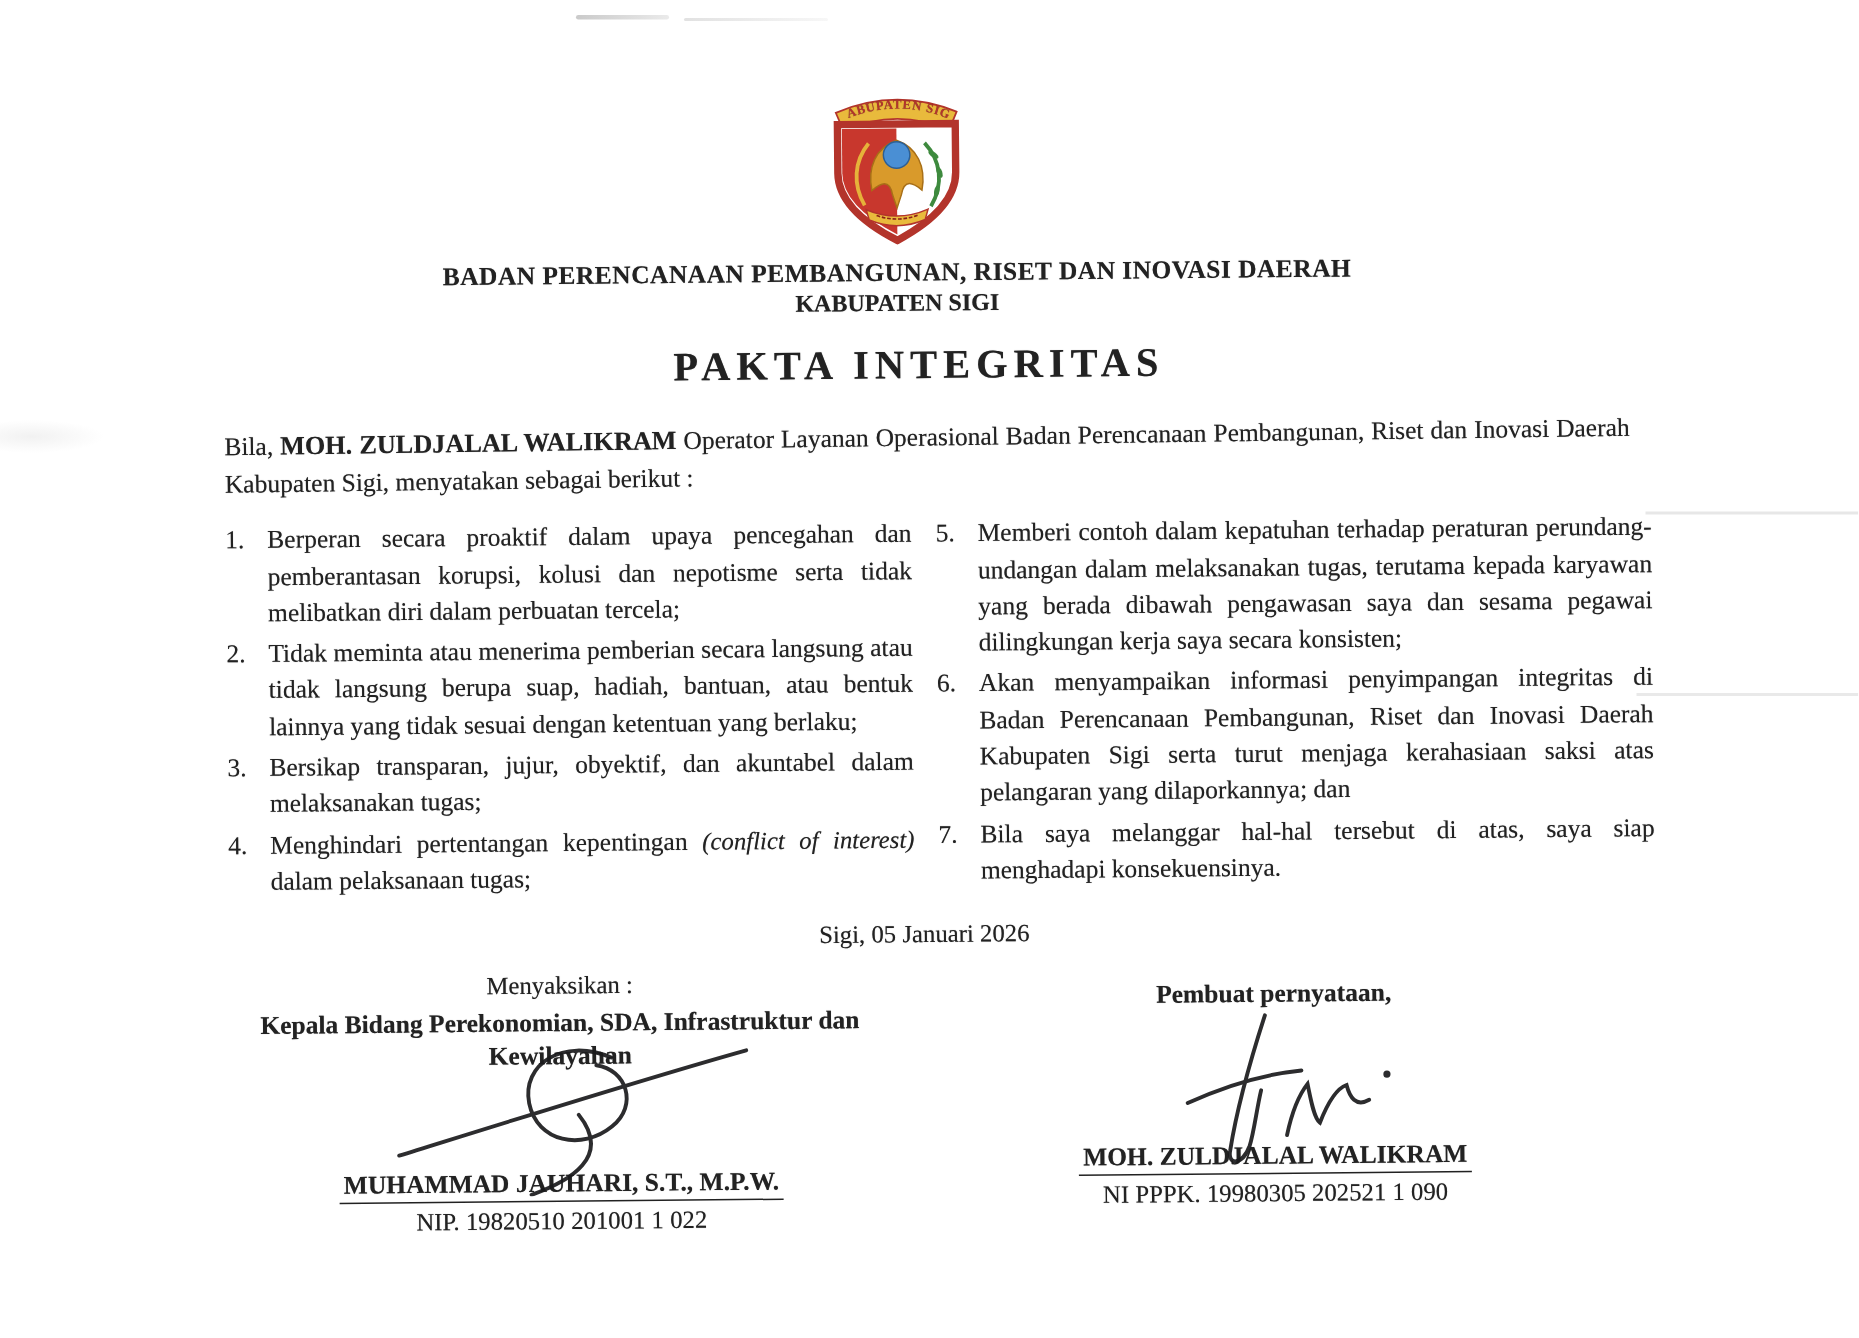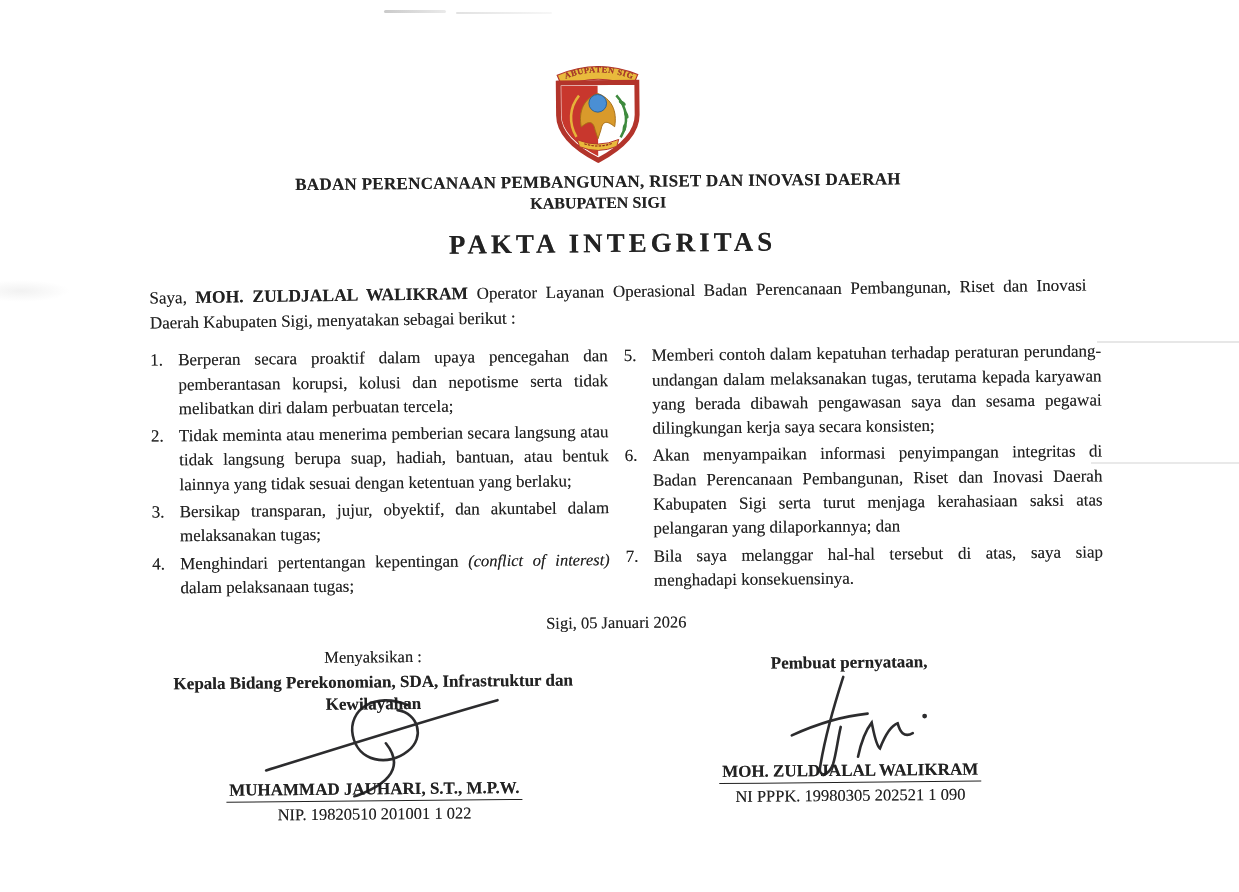--- a/index.html
+++ b/index.html
@@ -94,21 +94,21 @@
       </svg>
     </div>
 
     <div class="header">
       <div class="org1">BADAN PERENCANAAN PEMBANGUNAN, RISET DAN INOVASI DAERAH</div>
       <div class="org2">KABUPATEN SIGI</div>
     </div>
 
     <div class="doc-title">PAKTA INTEGRITAS</div>
 
-    <p class="intro"><span>Saya, </span><b>MOH. ZULDJALAL WALIKRAM</b><span> Operator Layanan Operasional Badan Perencanaan Pembangunan, Riset dan Inovasi Daerah Kabupaten Sigi, menyatakan sebagai berikut :</span></p>
+    <p class="intro"><span>Bila, </span><b>MOH. ZULDJALAL WALIKRAM</b><span> Operator Layanan Operasional Badan Perencanaan Pembangunan, Riset dan Inovasi Daerah Kabupaten Sigi, menyatakan sebagai berikut :</span></p>
 
     <div class="cols">
       <div class="col col-left">
         <div class="li">
           <span class="num">1.</span>
           <span class="txt">Berperan secara proaktif dalam upaya pencegahan dan pemberantasan korupsi, kolusi dan nepotisme serta tidak melibatkan diri dalam perbuatan tercela;</span>
         </div>
         <div class="li">
           <span class="num">2.</span>
           <span class="txt">Tidak meminta atau menerima pemberian secara langsung atau tidak langsung berupa suap, hadiah, bantuan, atau bentuk lainnya yang tidak sesuai dengan ketentuan yang berlaku;</span>

